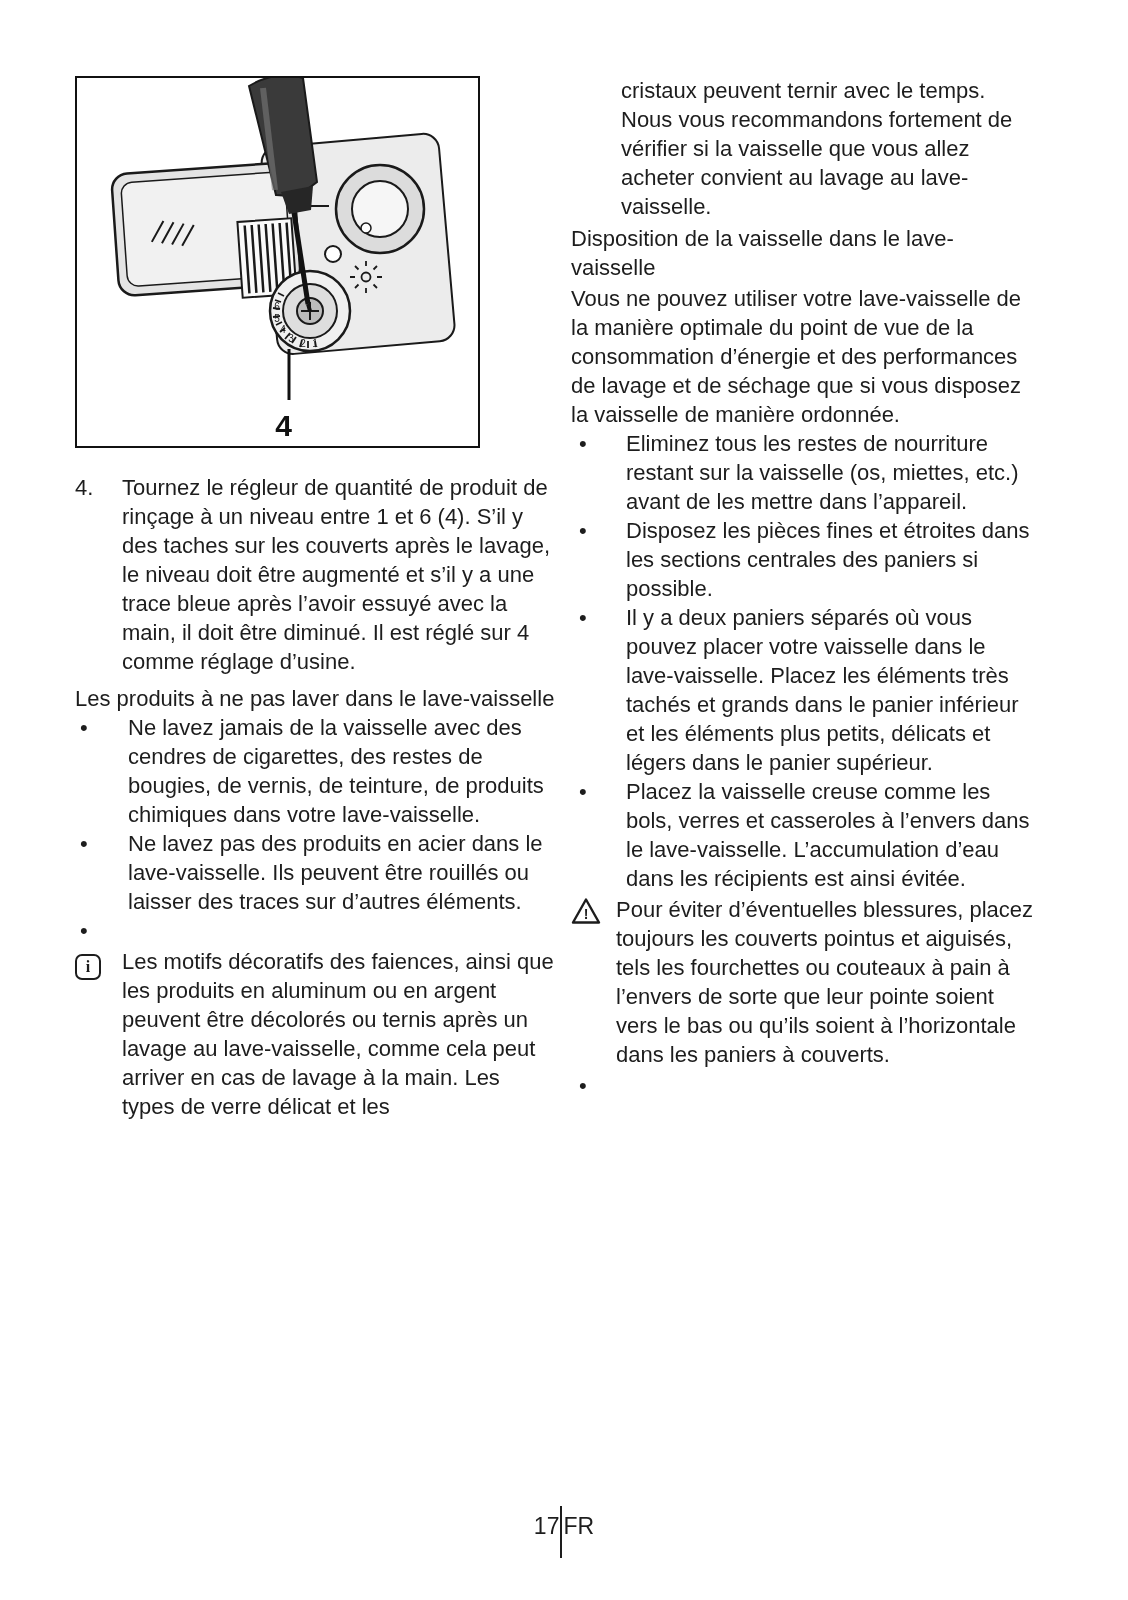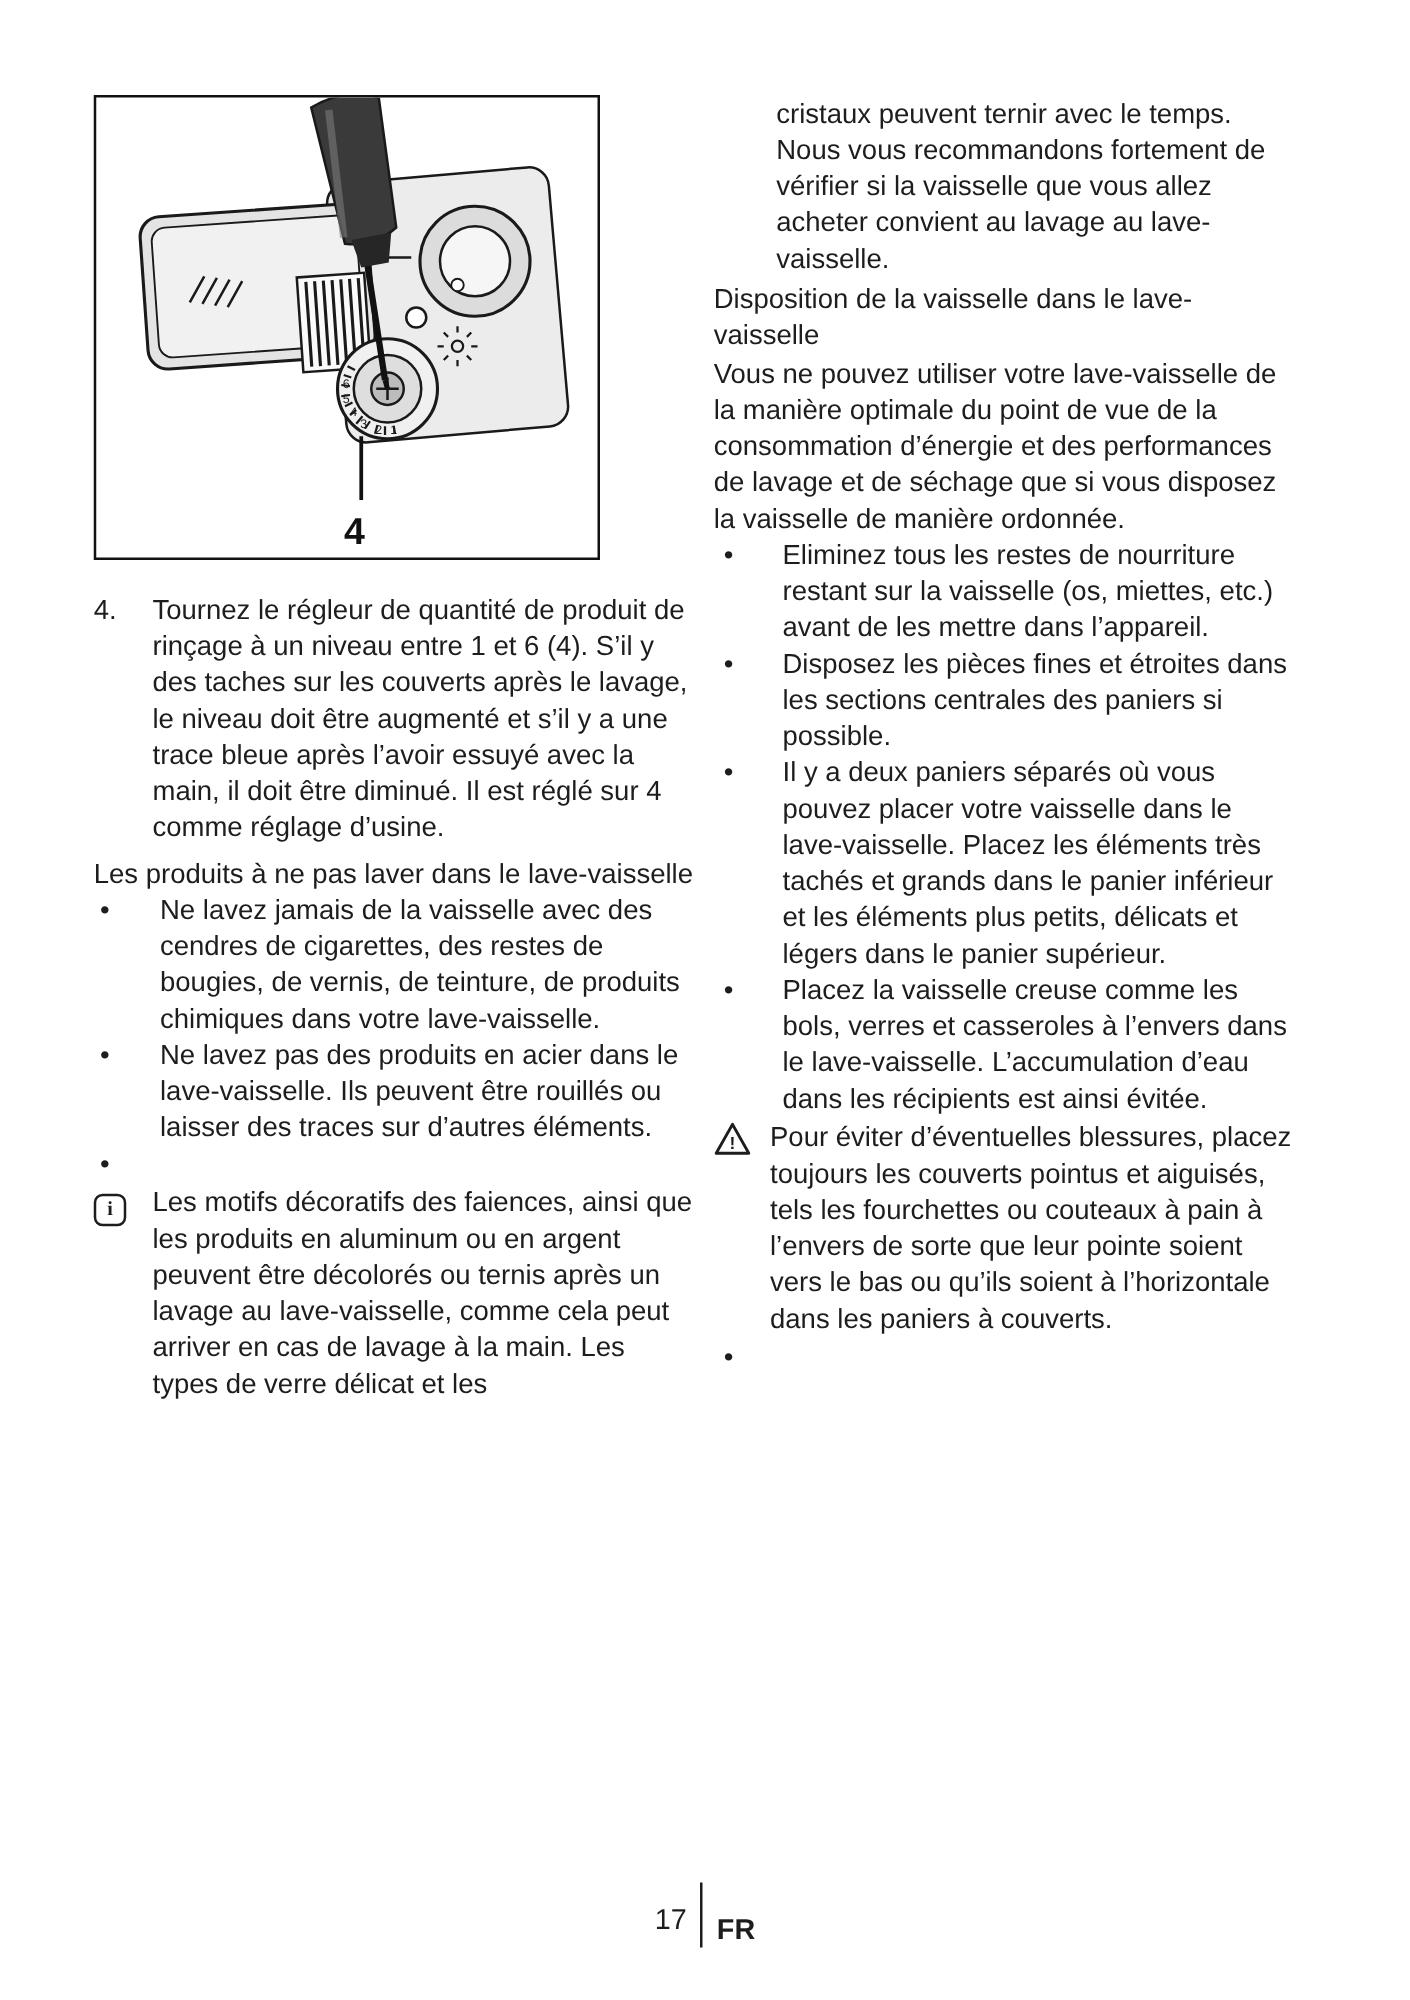--- a/index.html
+++ b/index.html
@@ -63,23 +63,23 @@
   }
 
   .continuation { padding-left:50px; padding-right:12px; }
   .heading { font-weight:normal; margin:3px 0 2px; }
 
   
   .footer {
     position:absolute; top:1506px; left:0; width:100%;
     display:flex; justify-content:center;
   }
-  .footer-inner { display:flex; align-items:center; gap:11px; }
+  .footer-inner { display:flex; align-items:flex-start; gap:1px; }
   .page-num, .lang { font-size:23px; padding-top:5px; line-height:30px; }
-  .lang { font-weight:bold;margin-top:16px; }
+  .lang { font-weight:normal; }
   .footer-divider { width:2px; height:52px; background:#1d1d1d; }
 </style>
 </head>
 <body>
 
 <div class="page">
   <div class="columns">
 
     <div class="col-left">
 

